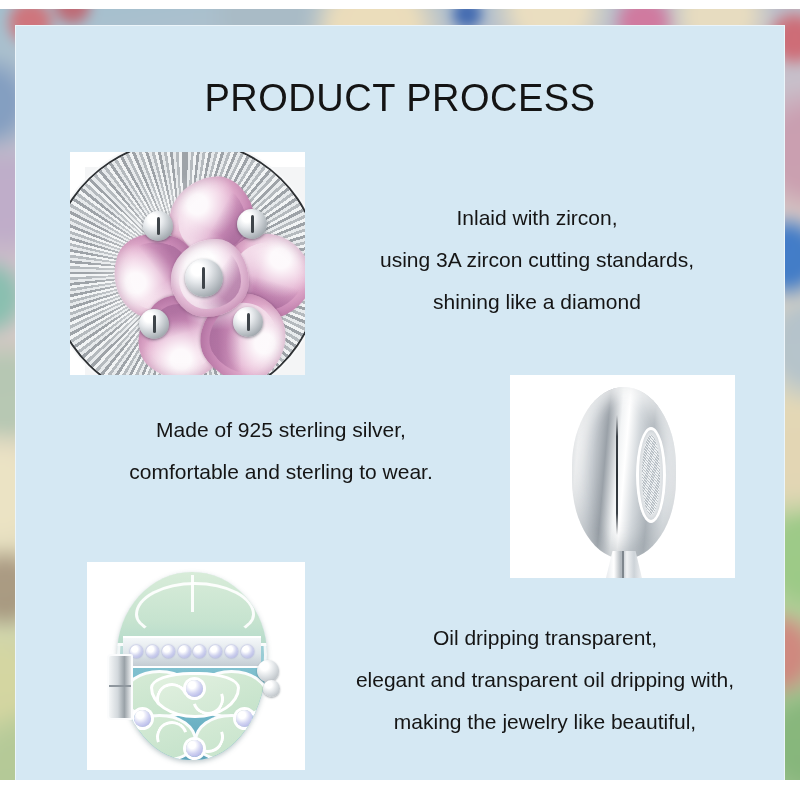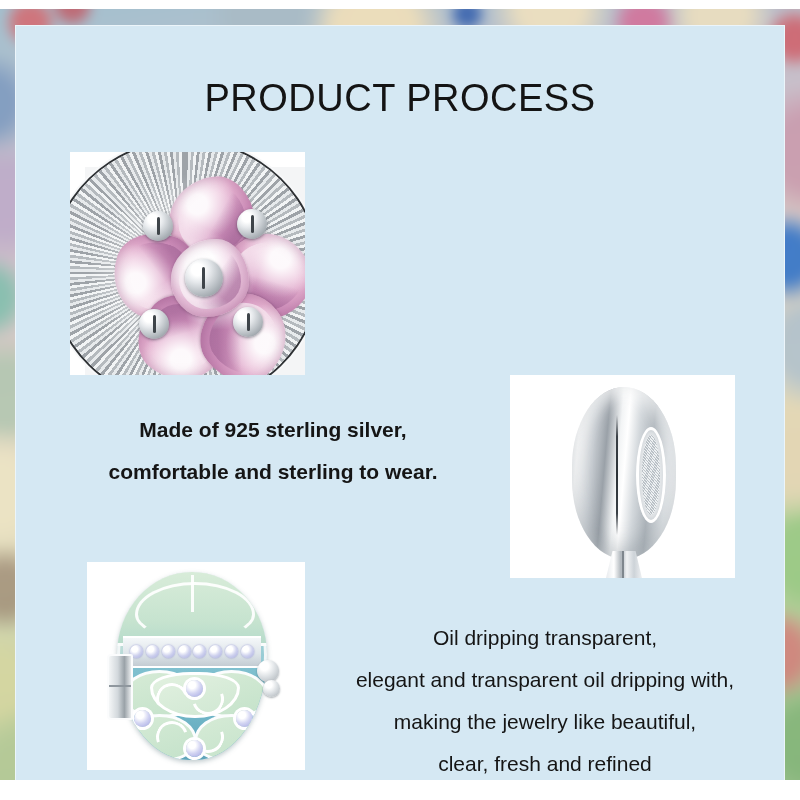--- a/index.html
+++ b/index.html
@@ -91,21 +91,21 @@
     position: absolute;
     text-align: center;
     color: #151515;
     font-size: 21px;
     line-height: 42px;
     white-space: nowrap;
   }
   .textblock .ln { display: block; }
 
   #text-zircon  { left: 337px; top: 172px; width: 370px; }
-  #text-silver  { left: 48px;  top: 384px; width: 420px; font-weight: bold; }
+  #text-silver  { left: 56px;  top: 384px; width: 420px; }
   #text-enamel  { left: 290px; top: 592px; width: 480px; }
 
   
   .photo {
     position: absolute;
     overflow: hidden;
     background: #ffffff;
   }
 
   
@@ -395,20 +395,25 @@
             <span class="facet"></span>
           </div>
         <div class="bead" id="bead-tl"></div>
         <div class="bead" id="bead-tr"></div>
         <div class="bead" id="bead-c"></div>
         <div class="bead" id="bead-bl"></div>
         <div class="bead" id="bead-br"></div>
       </div>
     </div>
 
+    <div class="textblock" id="text-zircon">
+      <span class="ln">Inlaid with zircon,</span>
+      <span class="ln">using 3A zircon cutting standards,</span>
+      <span class="ln">shining like a diamond</span>
+    </div>
 
     <div class="textblock" id="text-silver">
       <span class="ln">Made of 925 sterling silver,</span>
       <span class="ln">comfortable and sterling to wear.</span>
     </div>
 
     <div class="photo" id="photo-bead">
       <div class="sb-body">
         <div class="sb-seam"></div>
         <div class="sb-hole"></div>
@@ -450,17 +455,16 @@
       </div>
       <div class="eg-hinge"></div>
       <div class="eg-clasp"></div>
       <div class="eg-clasp2"></div>
     </div>
 
     <div class="textblock" id="text-enamel">
       <span class="ln">Oil dripping transparent,</span>
       <span class="ln">elegant and transparent oil dripping with,</span>
       <span class="ln">making the jewelry like beautiful,</span>
-      <span class="ln">clear, fresh and refined</span>
     </div>
 
   </div>
 </div>
 
 </body></html>

